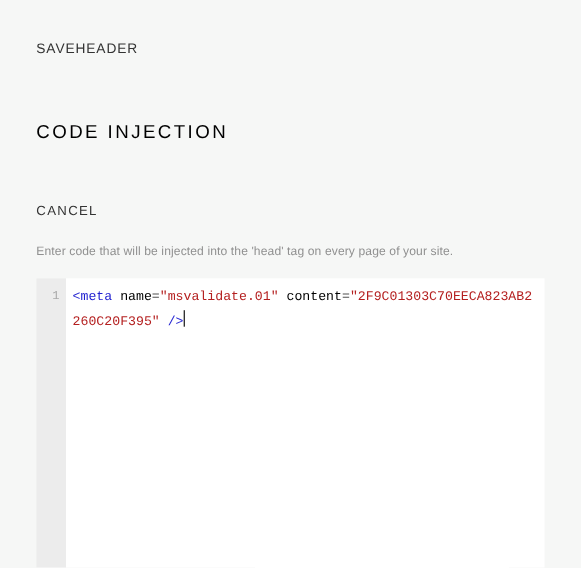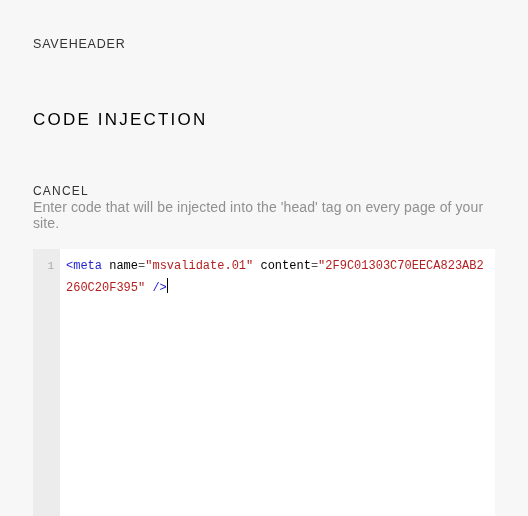--- a/index.html
+++ b/index.html
@@ -36,22 +36,22 @@
   .section {
     padding: 54px 33px 0 33px;
   }
   .section-label {
     font-size: 12px;
     letter-spacing: 1.2px;
     font-weight: 400;
     color: #333;
   }
   .section-help {
-    margin-top: 1px;
-    font-size: 14px;
+    margin-top: 25px;
+    font-size: 11px;
     color: #909090;
     letter-spacing: 0.1px;
   }
   .code-editor {
     margin: 18px 33px 0 33px;
     background: #ffffff;
     display: flex;
     height: 270px;
     font-family: Menlo, Consolas, "Courier New", monospace;
     font-size: 12px;

